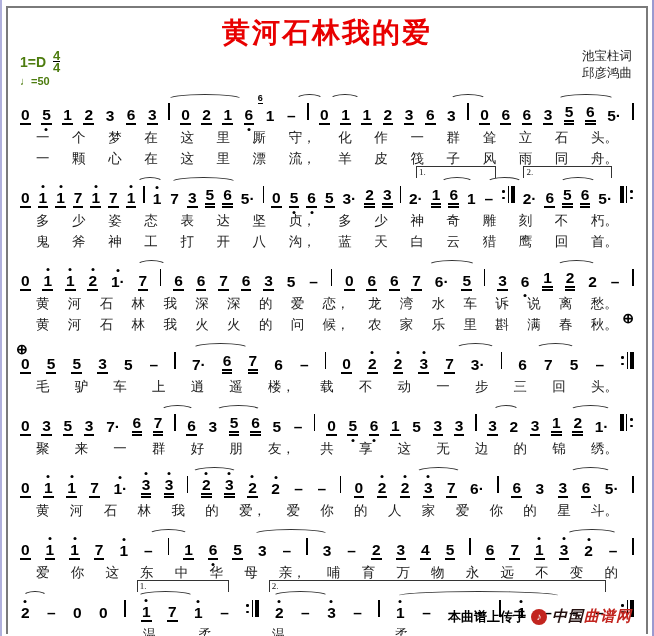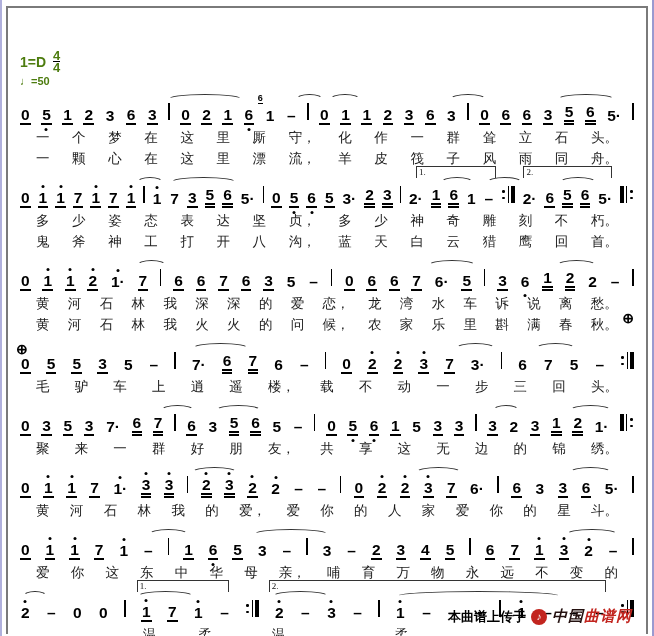--- a/index.html
+++ b/index.html
@@ -46,29 +46,34 @@
   .site .dark{color:#241110;}
   .site .red{color:#c2251f;}
 </style>
 </head>
 <body>
 
 <div class="page">
   <div class="inner">
 
     <div class="header">
+      <h1 class="title" style="color: rgb(232, 0, 0);">黄河石林我的爱</h1>
       <div class="keyblock">
         <div class="keyrow">
           <span>1=D</span>
           <span class="meter">
             <b>4</b>
             <b class="den">4</b>
           </span>
         </div>
         <div class="tempo">♩=50</div>
+      </div>
+      <div class="credits">
+        <div>池宝柱词</div>
+        <div>邱彦鸿曲</div>
       </div>
     </div>
 
     <div class="score">
         <div class="system first">
           <div class="arc" style="left: 24%; width: 12%;"></div>
           <div class="arc" style="left: 45%; width: 4%;"></div>
           <div class="arc" style="left: 50.5%; width: 4.5%;"></div>
           <div class="arc" style="left: 70%; width: 5.5%;"></div>
           <div class="arc" style="left: 87.5%; width: 9%;"></div>

